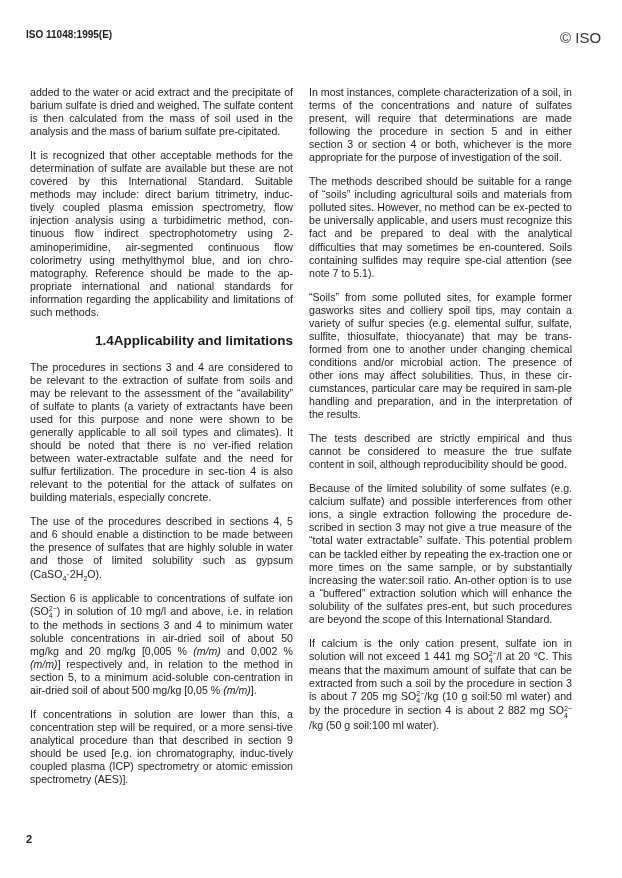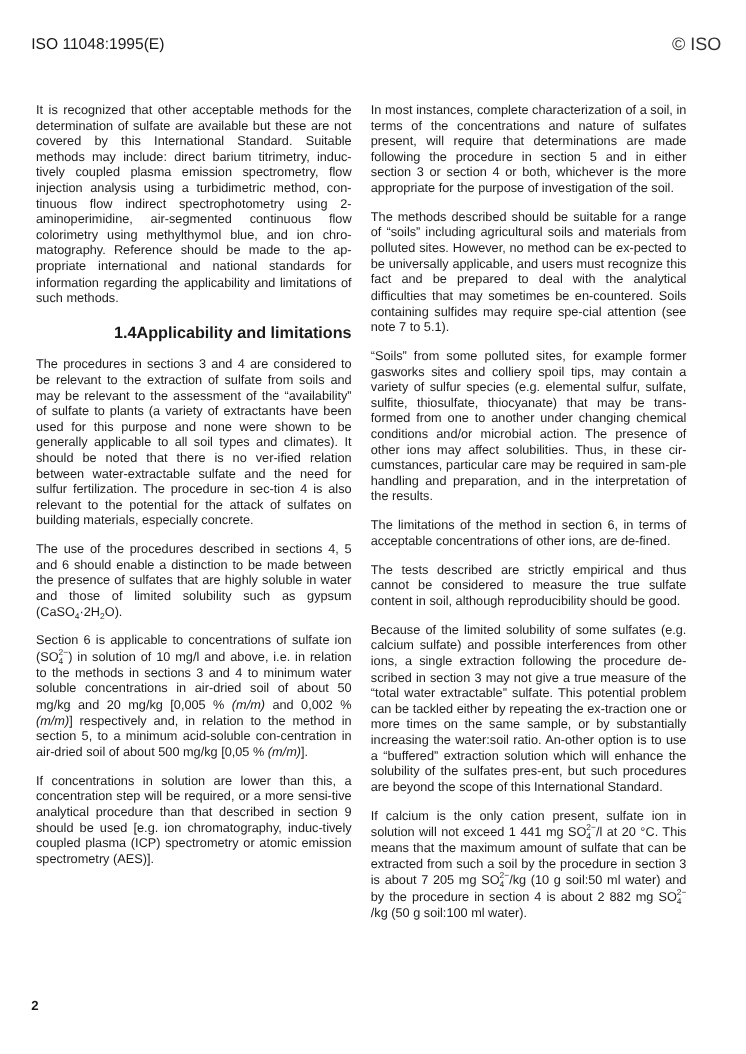--- a/index.html
+++ b/index.html
@@ -1,18 +1,18 @@
 <!DOCTYPE html>
 <html><head>
 <meta charset="utf-8">
 <style>
   html, body { margin: 0; padding: 0; background: #ffffff; }
   body { width: 622px; height: 878px; position: relative; overflow: hidden;
          font-family: "Liberation Sans", sans-serif; color: #1a1a1a; }
-  .hdr-left { position: absolute; left: 26px; top: 29px; font-size: 13px; font-weight: normal; }
+  .hdr-left { position: absolute; left: 26px; top: 29px; font-size: 10px; font-weight: bold; }
   .hdr-right-wrap { position: absolute; left: 560px; top: 29px; font-size: 15px; color: #333; white-space: nowrap; }
   .col { position: absolute; top: 86px; width: 263px; font-size: 10.6px; line-height: 13.05px; }
   .col.left { left: 30px; }
   .col.right { left: 309px; }
   .col p { margin: 0 0 11px 0; text-align: justify; hyphens: manual; }
   .col h2 { margin: 14px 0 12px 0; font-size: 13.5px; font-weight: bold; line-height: 16px; text-align: right; }
   .col h2 .num { display: inline-block; width: 30px; }
   .page-num { position: absolute; left: 26px; top: 833px; font-size: 11px; font-weight: bold; }
   sub, sup { font-size: 7px; line-height: 0; }
   .sfrac { display: inline-block; vertical-align: middle; line-height: 7px; font-size: 7px; text-align: left; }
@@ -21,31 +21,31 @@
 </style>
 </head>
 <body>
 
 <div>
   <div class="hdr-left">ISO 11048:1995(E)</div>
   <div class="hdr-right-wrap">© ISO</div>
 </div>
 
 <div class="col left">
+  <p>added to the water or acid extract and the precipitate of barium sulfate is dried and weighed. The sulfate content is then calculated from the mass of soil used in the analysis and the mass of barium sulfate pre-cipitated.</p>
   <p>It is recognized that other acceptable methods for the determination of sulfate are available but these are not covered by this International Standard. Suitable methods may include: direct barium titrimetry, induc-tively coupled plasma emission spectrometry, flow injection analysis using a turbidimetric method, con-tinuous flow indirect spectrophotometry using 2-aminoperimidine, air-segmented continuous flow colorimetry using methylthymol blue, and ion chro-matography. Reference should be made to the ap-propriate international and national standards for information regarding the applicability and limitations of such methods.</p>
   <h2><span class="num">1.4</span><span>Applicability and limitations</span></h2>
   <p>The procedures in sections 3 and 4 are considered to be relevant to the extraction of sulfate from soils and may be relevant to the assessment of the “availability” of sulfate to plants (a variety of extractants have been used for this purpose and none were shown to be generally applicable to all soil types and climates). It should be noted that there is no ver-ified relation between water-extractable sulfate and the need for sulfur fertilization. The procedure in sec-tion 4 is also relevant to the potential for the attack of sulfates on building materials, especially concrete.</p>
   <p><span>The use of the procedures described in sections 4, 5 and 6 should enable a distinction to be made between the presence of sulfates that are highly soluble in water and those of limited solubility such as gypsum (CaSO</span><sub>4</sub><span>·2H</span><sub>2</sub><span>O).</span></p>
   <p><span>Section 6 is applicable to concentrations of sulfate ion (SO</span><span class="sfrac"><span>2−</span><span>4</span></span><span>) in solution of 10 mg/l and above, i.e. in relation to the methods in sections 3 and 4 to minimum water soluble concentrations in air-dried soil of about 50 mg/kg and 20 mg/kg [0,005 % </span><i>(m/m)</i><span> and 0,002 % </span><i>(m/m)</i><span>] respectively and, in relation to the method in section 5, to a minimum acid-soluble con-centration in air-dried soil of about 500 mg/kg [0,05 % </span><i>(m/m)</i><span>].</span></p>
   <p>If concentrations in solution are lower than this, a concentration step will be required, or a more sensi-tive analytical procedure than that described in section 9 should be used [e.g. ion chromatography, induc-tively coupled plasma (ICP) spectrometry or atomic emission spectrometry (AES)].</p>
 </div>
 
 <div class="col right">
   <p>In most instances, complete characterization of a soil, in terms of the concentrations and nature of sulfates present, will require that determinations are made following the procedure in section 5 and in either section 3 or section 4 or both, whichever is the more appropriate for the purpose of investigation of the soil.</p>
   <p>The methods described should be suitable for a range of “soils” including agricultural soils and materials from polluted sites. However, no method can be ex-pected to be universally applicable, and users must recognize this fact and be prepared to deal with the analytical difficulties that may sometimes be en-countered. Soils containing sulfides may require spe-cial attention (see note 7 to 5.1).</p>
   <p>“Soils” from some polluted sites, for example former gasworks sites and colliery spoil tips, may contain a variety of sulfur species (e.g. elemental sulfur, sulfate, sulfite, thiosulfate, thiocyanate) that may be trans-formed from one to another under changing chemical conditions and/or microbial action. The presence of other ions may affect solubilities. Thus, in these cir-cumstances, particular care may be required in sam-ple handling and preparation, and in the interpretation of the results.</p>
-  <p>The limitations of the method in section 6, in terms of acceptable concentrations of other ions, are de-fined.</p>
   <p>The tests described are strictly empirical and thus cannot be considered to measure the true sulfate content in soil, although reproducibility should be good.</p>
   <p>Because of the limited solubility of some sulfates (e.g. calcium sulfate) and possible interferences from other ions, a single extraction following the procedure de-scribed in section 3 may not give a true measure of the “total water extractable” sulfate. This potential problem can be tackled either by repeating the ex-traction one or more times on the same sample, or by substantially increasing the water:soil ratio. An-other option is to use a “buffered” extraction solution which will enhance the solubility of the sulfates pres-ent, but such procedures are beyond the scope of this International Standard.</p>
   <p><span>If calcium is the only cation present, sulfate ion in solution will not exceed 1 441 mg SO</span><span class="sfrac"><span>2−</span><span>4</span></span><span>/l at 20 °C. This means that the maximum amount of sulfate that can be extracted from such a soil by the procedure in section 3 is about 7 205 mg SO</span><span class="sfrac"><span>2−</span><span>4</span></span><span>/kg (10 g soil:50 ml water) and by the procedure in section 4 is about 2 882 mg SO</span><span class="sfrac"><span>2−</span><span>4</span></span><span>/kg (50 g soil:100 ml water).</span></p>
 </div>
 
 <div class="page-num">2</div>
 
 </body></html>

